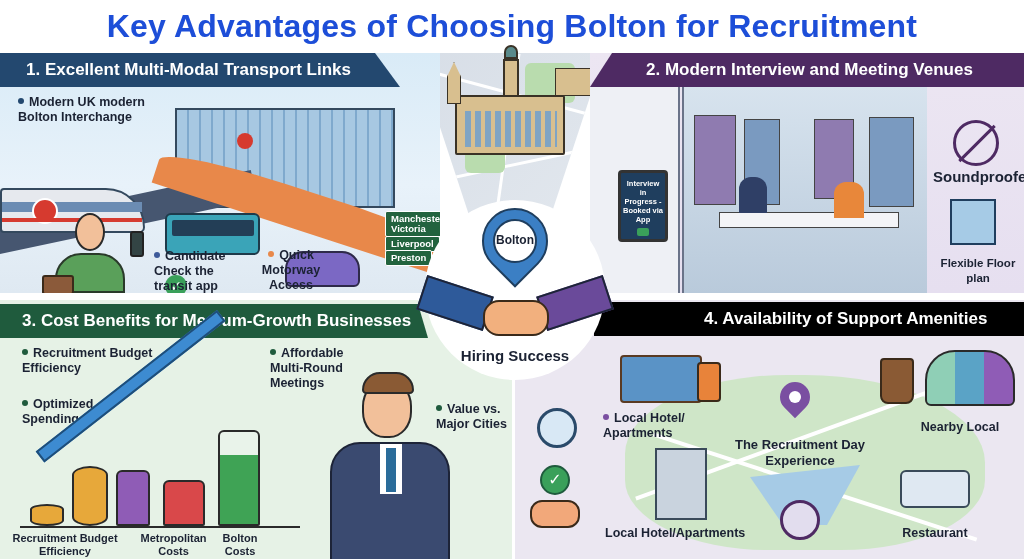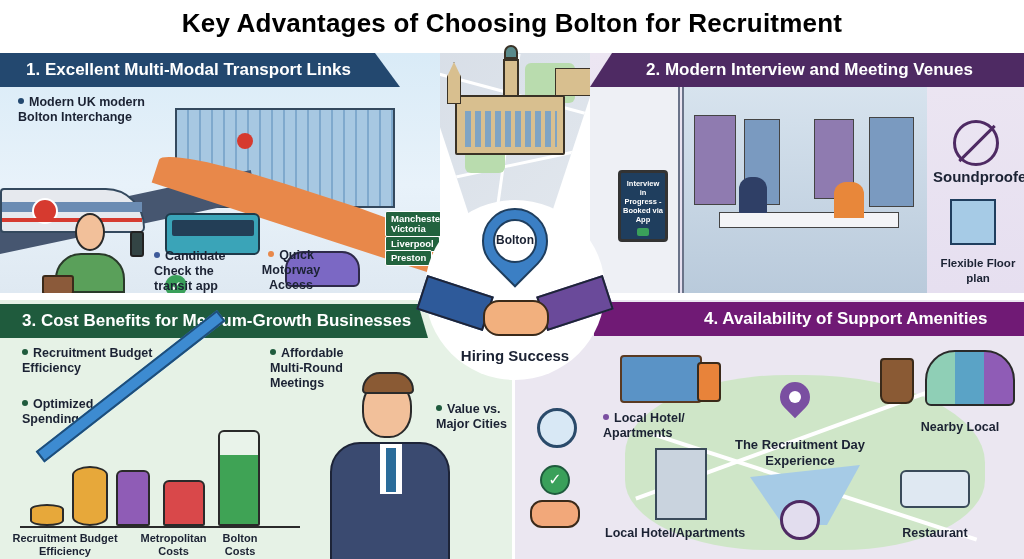--- a/index.html
+++ b/index.html
@@ -1,31 +1,31 @@
 <!DOCTYPE html>
 <html><head>
 <meta charset="utf-8">
 <style>
   * { box-sizing: border-box; margin: 0; padding: 0; }
   html, body { width: 1024px; height: 559px; overflow: hidden; background: #ffffff; }
   body { font-family: "Liberation Sans", "DejaVu Sans", sans-serif; color: #1b2233; position: relative; }
 
-  .title { position: absolute; left: 0; top: 8px; width: 1024px; text-align: center; font-size: 26px; font-weight: 700; color: #000000; letter-spacing: 0.2px; }
+  .title { position: absolute; left: 0; top: 8px; width: 1024px; text-align: center; font-size: 32px; font-weight: 700; color: #1d4ed8; letter-spacing: 0.2px; }
 
   .panel { position: absolute; overflow: hidden; }
   #p1 { left: 0; top: 53px; width: 440px; height: 240px; background: linear-gradient(180deg,#d9ebf7 0%,#e8f2fa 55%,#dfe9f2 100%); }
   #p2 { left: 590px; top: 53px; width: 434px; height: 240px; background: linear-gradient(180deg,#ece6f2,#e6dff0); }
   #p3 { left: 0; top: 300px; width: 512px; height: 259px; background: #e6f2e6; }
   #p4 { left: 515px; top: 300px; width: 509px; height: 259px; background: #ebe7f1; }
 
   .hdr { position: absolute; top: 0; height: 34px; color: #fff; font-weight: 700; font-size: 17px; line-height: 34px; white-space: nowrap; }
   #p1 .hdr { left: 0; width: 400px; background: #23486f; padding-left: 26px; clip-path: polygon(0 0, 375px 0, 400px 34px, 0 34px); }
   #p2 .hdr { right: 0; width: 434px; background: #4e2a63; padding-left: 56px; clip-path: polygon(22px 0, 100% 0, 100% 34px, 0 34px); }
   #p3 .hdr { left: 0; top: 4px; width: 428px; background: #1f5b3d; padding-left: 22px; clip-path: polygon(0 0, 418px 0, 428px 34px, 0 34px); }
-  #p4 .hdr { right: 0; top: 2px; width: 430px; background: #701a75; padding-left: 110px; }
+  #p4 .hdr { right: 0; top: 2px; width: 430px; background: #000000; padding-left: 110px; }
 
   .txt { position: absolute; font-size: 12.5px; font-weight: 700; line-height: 15px; color: #1b2233; }
   .dot { display: inline-block; width: 6px; height: 6px; border-radius: 50%; margin-right: 5px; vertical-align: middle; position: relative; top: -2px; }
   .center { text-align: center; }
 
   
   #hub { position: absolute; left: 425px; top: 200px; width: 180px; height: 180px; border-radius: 50%; background: #fff; }
   #map-top { position: absolute; left: 375px; top: 53px; width: 270px; height: 180px; background: linear-gradient(135deg,#d6dde6,#e4e9ef); clip-path: polygon(15% 0,85% 0,63% 100%,37% 100%); }
   .road { position: absolute; background: #fff; }
 

